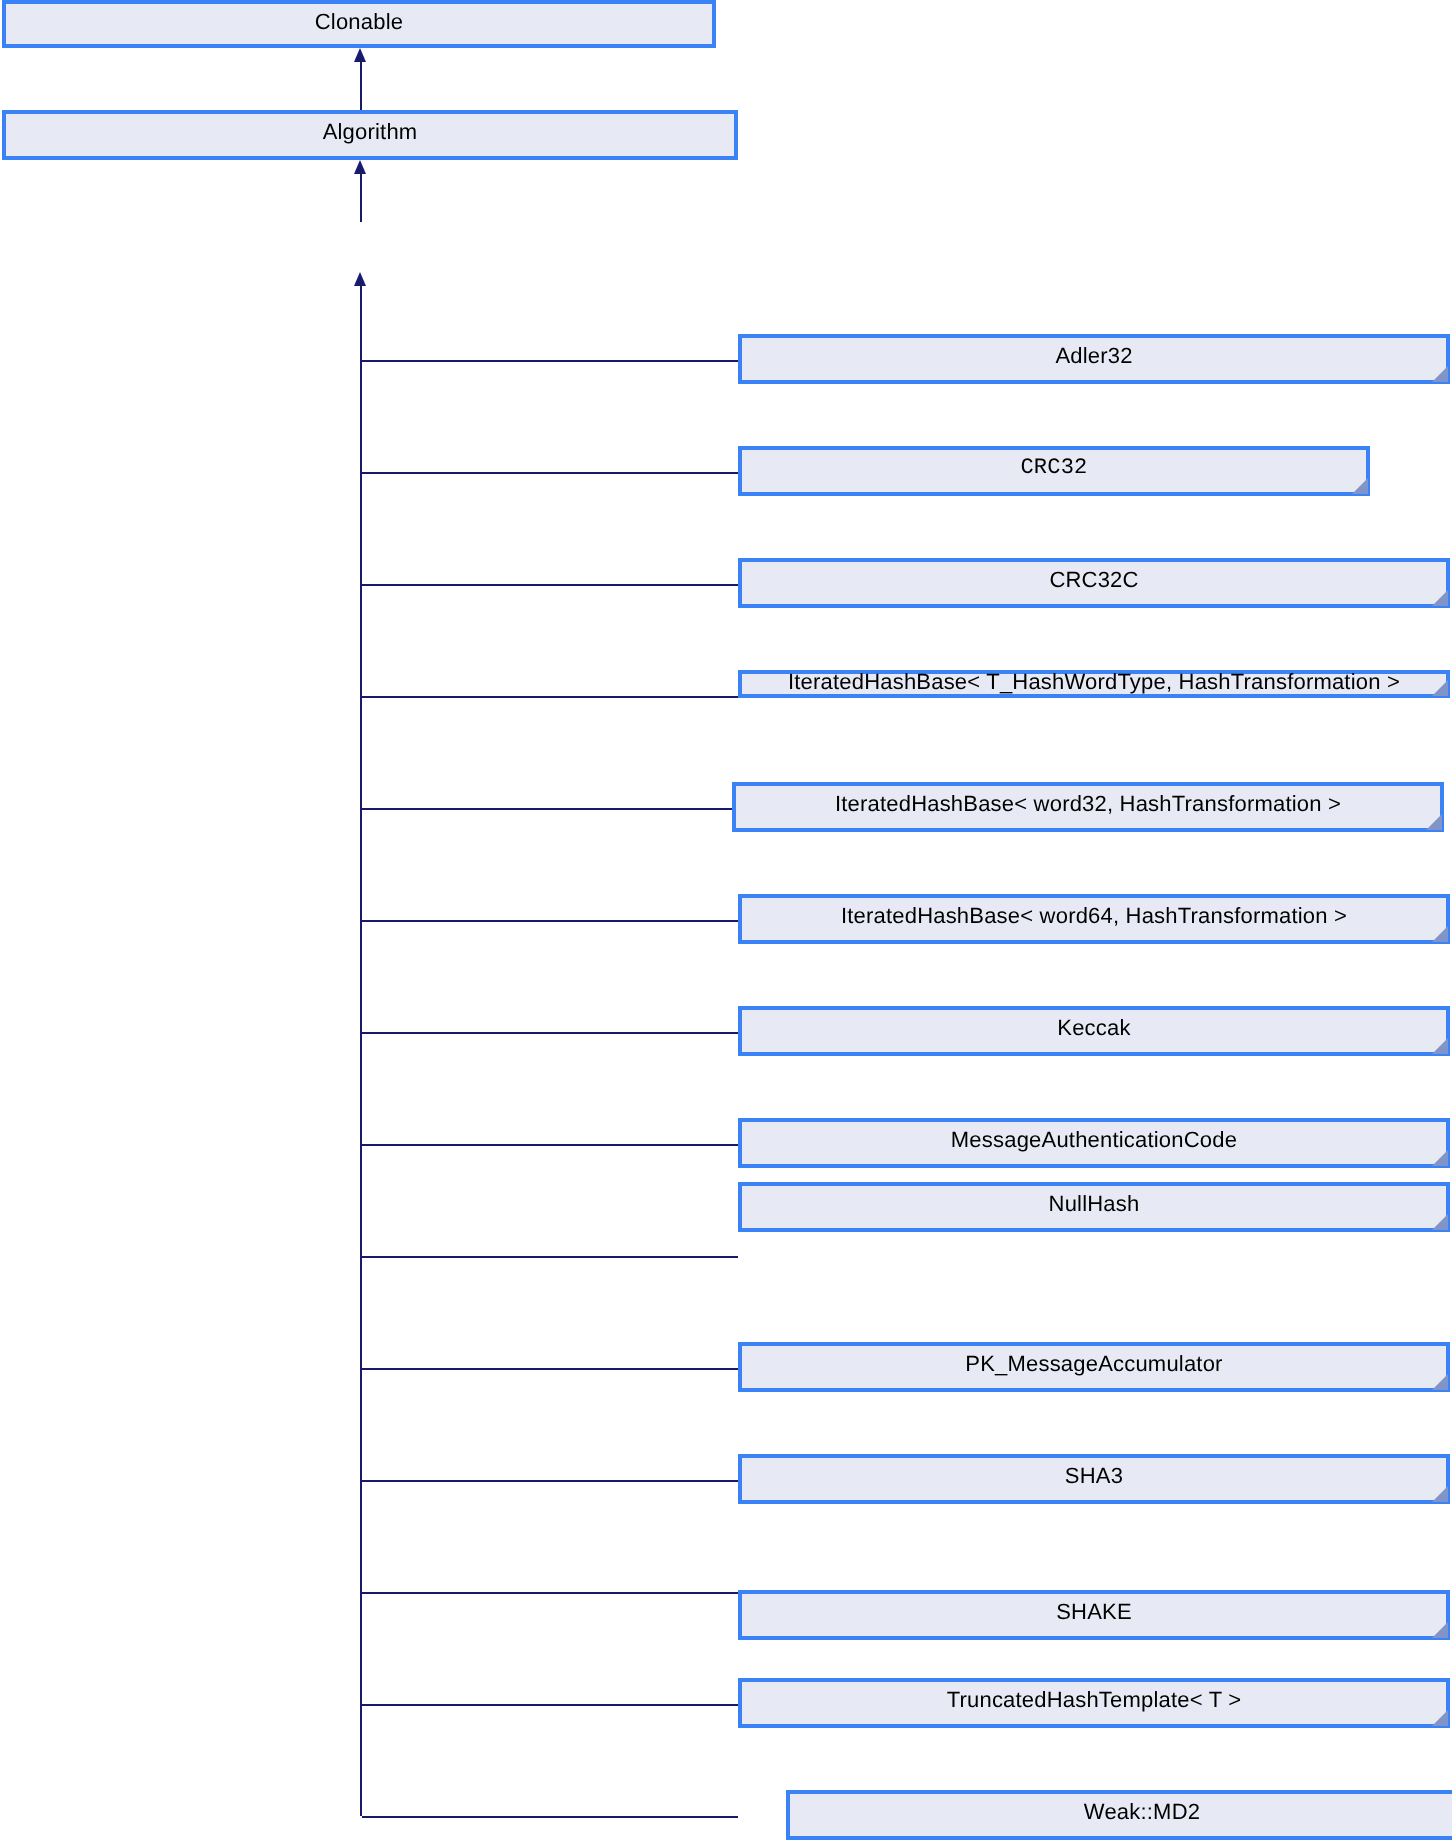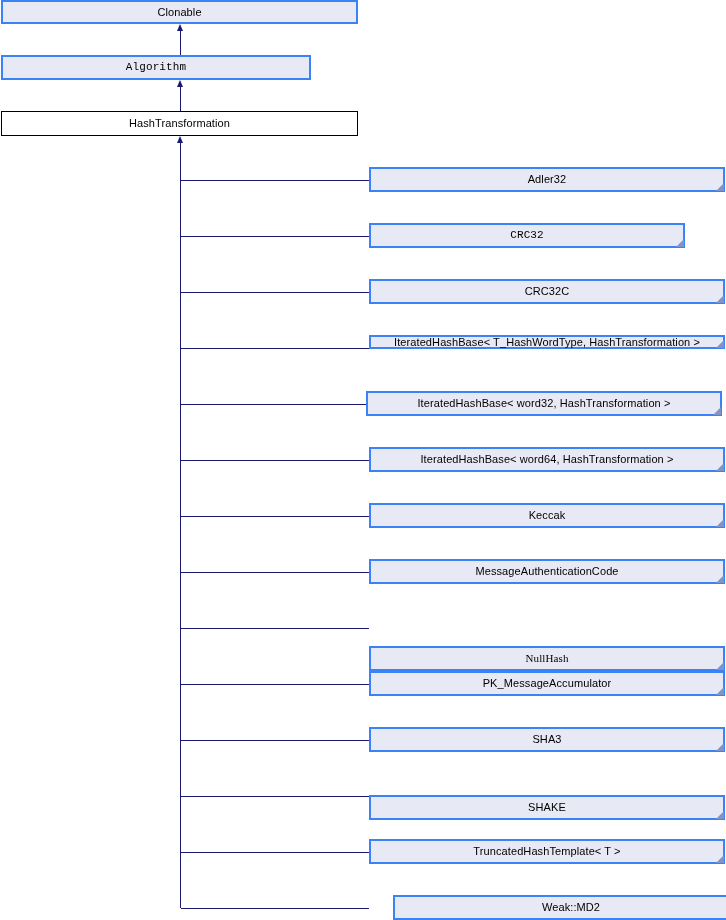--- a/index.html
+++ b/index.html
@@ -71,27 +71,24 @@
 </style>
 </head>
 <body>
 
 <div id="diagram">
 
   <div class="node" style="left:1px; top:0px; width:357px; height:24px;">
     <span class="node-label">Clonable</span>
   </div>
 
-  <div class="node" style="left:1px; top:55px; width:310px; height:25px;font-family:Liberation Mono, monospace;">
+  <div class="node" style="left:1px; top:55px; width:368px; height:25px;">
     <span class="node-label">Algorithm</span>
   </div>
 
-  <div class="node root" style="left:1px; top:111px; width:357px; height:25px;">
-    <span class="node-label">HashTransformation</span>
-  </div>
 
   <div class="vline" style="left:180px; top:31px; height:24px;"></div>
   <div class="arrow-up" style="left:177px; top:24px;"></div>
 
   <div class="vline" style="left:180px; top:87px; height:24px;"></div>
   <div class="arrow-up" style="left:177px; top:80px;"></div>
 
   <div class="vline" style="left:180px; top:143px; height:765px;"></div>
   <div class="arrow-up" style="left:177px; top:136px;"></div>
 
@@ -122,21 +119,21 @@
       </div>
       <div class="hline" style="left: 181px; top: 516px; width: 188px;"></div>
       <div class="node folded" style="left: 369px; top: 503px; width: 356px; height: 25px;">
         <span class="node-label">Keccak</span>
       </div>
       <div class="hline" style="left: 181px; top: 572px; width: 188px;"></div>
       <div class="node folded" style="left: 369px; top: 559px; width: 356px; height: 25px;">
         <span class="node-label">MessageAuthenticationCode</span>
       </div>
       <div class="hline" style="left: 181px; top: 628px; width: 188px;"></div>
-      <div class="node folded" style="left: 369px; top: 646px; width: 356px; height: 25px; font-family: Liberation Serif, serif;">
+      <div class="node folded" style="left: 369px; top: 591px; width: 356px; height: 25px;">
         <span class="node-label">NullHash</span>
       </div>
       <div class="hline" style="left: 181px; top: 684px; width: 188px;"></div>
       <div class="node folded" style="left: 369px; top: 671px; width: 356px; height: 25px;">
         <span class="node-label">PK_MessageAccumulator</span>
       </div>
       <div class="hline" style="left: 181px; top: 740px; width: 188px;"></div>
       <div class="node folded" style="left: 369px; top: 727px; width: 356px; height: 25px;">
         <span class="node-label">SHA3</span>
       </div>

